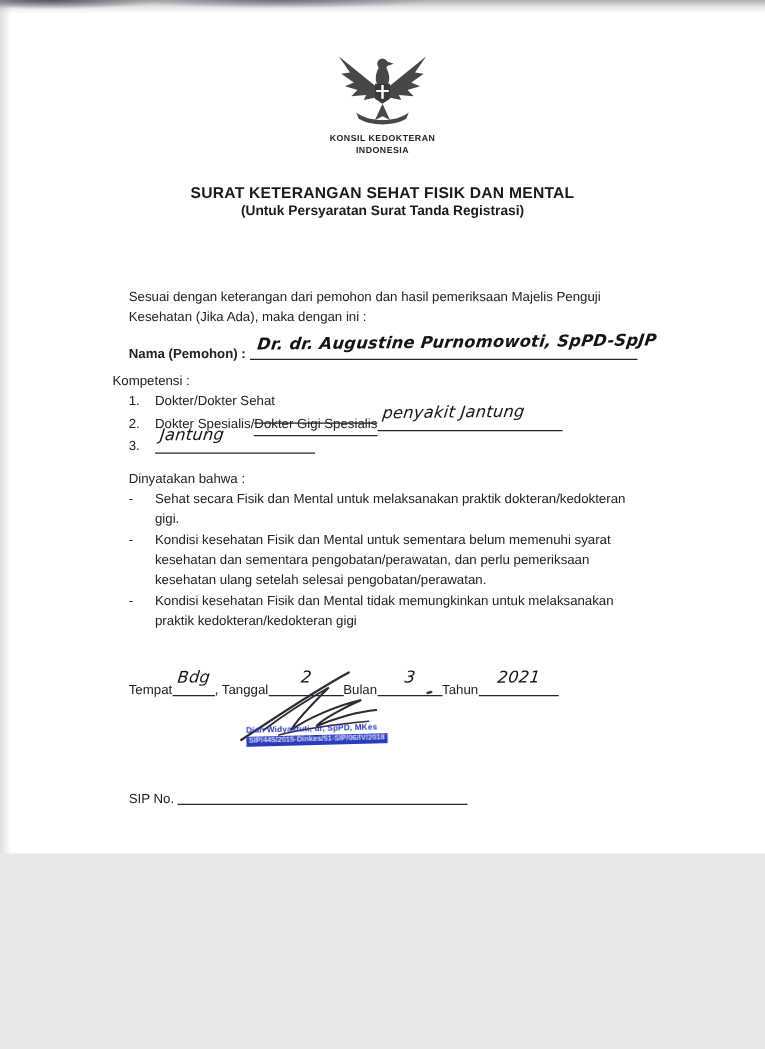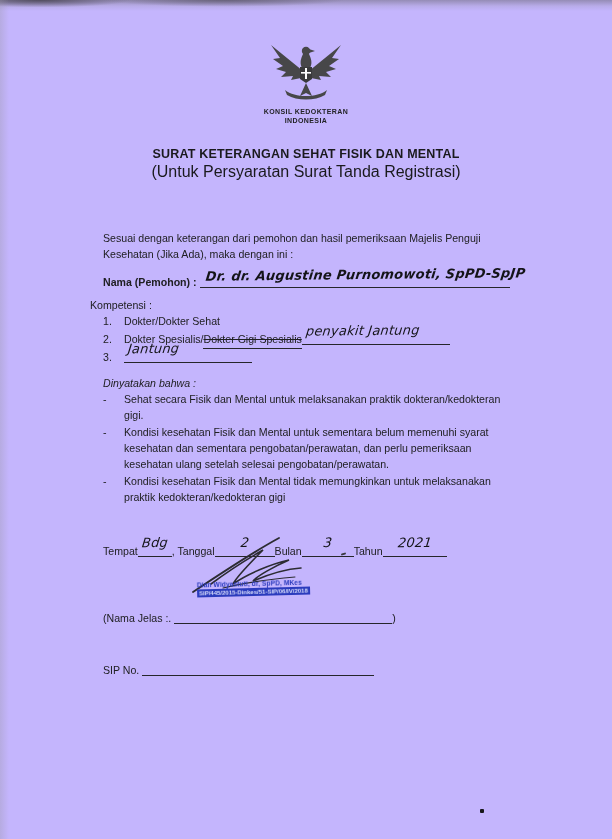--- a/index.html
+++ b/index.html
@@ -1,18 +1,18 @@
 <!DOCTYPE html>
 <html><head>
 <meta charset="utf-8">
 <style>
   html,body{margin:0;padding:0;background:#e8e8ea;}
   #page{
-    position:relative;width:612px;height:839px;margin:0 auto;
-    background:#c4b5fd;overflow:hidden;
+    position:relative;width:612px;height:683px;margin:0 auto;
+    background:#ffffff;overflow:hidden;
     font-family:"Liberation Sans",sans-serif;color:#1c1c1f;
   }
   
   .scan-top{position:absolute;top:0;left:0;width:612px;height:11px;
     background:
       radial-gradient(120px 10px at 40px 0px, rgba(70,66,80,0.85), rgba(70,66,80,0) 75%),
       radial-gradient(160px 9px at 225px 0px, rgba(84,80,96,0.7), rgba(84,80,96,0) 75%),
       linear-gradient(to bottom, rgba(110,106,122,0.55), rgba(130,128,142,0.18) 55%, rgba(130,128,142,0) 100%);
   }
   .scan-left{position:absolute;top:0;left:0;width:9px;height:839px;
@@ -21,31 +21,31 @@
   .sig-dot{position:absolute;left:341px;top:553px;width:5px;height:2px;background:#3a3a40;border-radius:2px;transform:rotate(-15deg);}
 
   
   .emblem-wrap{position:absolute;top:38px;left:0;width:612px;text-align:center;}
   .org{position:absolute;top:107px;left:0;width:612px;text-align:center;
     font-size:7px;font-weight:bold;line-height:9px;letter-spacing:0.4px;color:#232326;}
 
   
   .title-block{position:absolute;top:147px;left:0;width:612px;text-align:center;color:#1a1a1d;}
   .doc-title{font-size:12.5px;font-weight:bold;letter-spacing:0.2px;}
-  .doc-subtitle{font-size:16px;font-weight:normal;margin-top:2px;}
+  .doc-subtitle{font-size:11px;font-weight:bold;margin-top:2px;}
 
   
   .body-text{font-size:10.6px;line-height:16px;color:#202023;margin-top:16px;}
   .intro{position:absolute;top:214px;left:103px;width:412px;}
   .name-line{position:absolute;top:258px;left:103px;width:440px;white-space:nowrap;font-weight:bold;}
   .kompetensi-label{position:absolute;top:281px;left:90px;}
   .klist{position:absolute;top:297px;left:103px;width:430px;}
   .klist-row{display:flex;line-height:17.5px;white-space:nowrap;}
   .knum{width:21px;flex:0 0 21px;}
-  .dinyatakan{position:absolute;top:359px;left:103px;font-style:italic;}
+  .dinyatakan{position:absolute;top:359px;left:103px;}
   .bullets{position:absolute;top:375px;left:103px;width:412px;}
   .bullet-row{display:flex;margin-bottom:1px;}
   .bmark{width:21px;flex:0 0 21px;}
   .btext{flex:1;}
 
   
   .fill{display:inline-block;border-bottom:1.3px solid #26262a;height:13px;vertical-align:-2px;position:relative;}
   .hw{font-family:"DejaVu Sans",sans-serif;font-style:italic;color:#141418;
       display:inline-block;transform:skewX(-7deg) rotate(-0.6deg);letter-spacing:0.2px;}
   .hw-name{position:absolute;left:6px;top:-7px;font-size:13px;white-space:nowrap;}
@@ -57,21 +57,21 @@
   .date-line{position:absolute;top:527px;left:103px;white-space:nowrap;}
 
   
   .signature{position:absolute;left:183px;top:534px;}
   .stamp{position:absolute;left:197px;top:580px;transform:rotate(-1.5deg);filter:blur(0.35px);text-align:left;}
   .stamp-l1{font-size:6.6px;font-weight:bold;letter-spacing:0.1px;border-bottom:0.8px solid;padding-bottom:0.5px;white-space:nowrap;}
   .stamp-l2{font-size:6px;font-weight:bold;color:#d9defc;padding:0.5px 2px;white-space:nowrap;}
 
   
   .nama-jelas-line{position:absolute;top:594px;left:103px;white-space:nowrap;}
-  .sip-line{position:absolute;top:646px;left:103px;white-space:nowrap;}
+  .sip-line{position:absolute;top:614px;left:103px;white-space:nowrap;}
 </style>
 </head>
 <body>
 
 <div id="page">
 
   <div class="scan-top"></div>
   <div class="scan-left"></div>
 
   <div class="emblem-wrap">
@@ -160,24 +160,20 @@
       </g>
     </svg>
   </div>
   <div class="sig-dot"></div>
 
   <div class="stamp">
     <div class="stamp-l1" style="color:#2b3bbd;border-color:#2b3bbd;">Dian Widyastuti, dr, SpPD, MKes</div>
     <div class="stamp-l2" style="background:#2b3bbd;">SIP/445/2015-Dinkes/51-SIP/06/IV/2018</div>
   </div>
 
-  <div class="nama-jelas-line body-text">
-    <span>(Nama Jelas :.</span>
-    <span class="fill" style="width:218px;"></span><span>)</span>
-  </div>
   <div class="sip-line body-text">
     <span>SIP No.</span>
     <span class="fill" style="width:232px;"></span>
   </div>
 
   <div class="ink-speck"></div>
 
 </div>
 
 </body></html>

